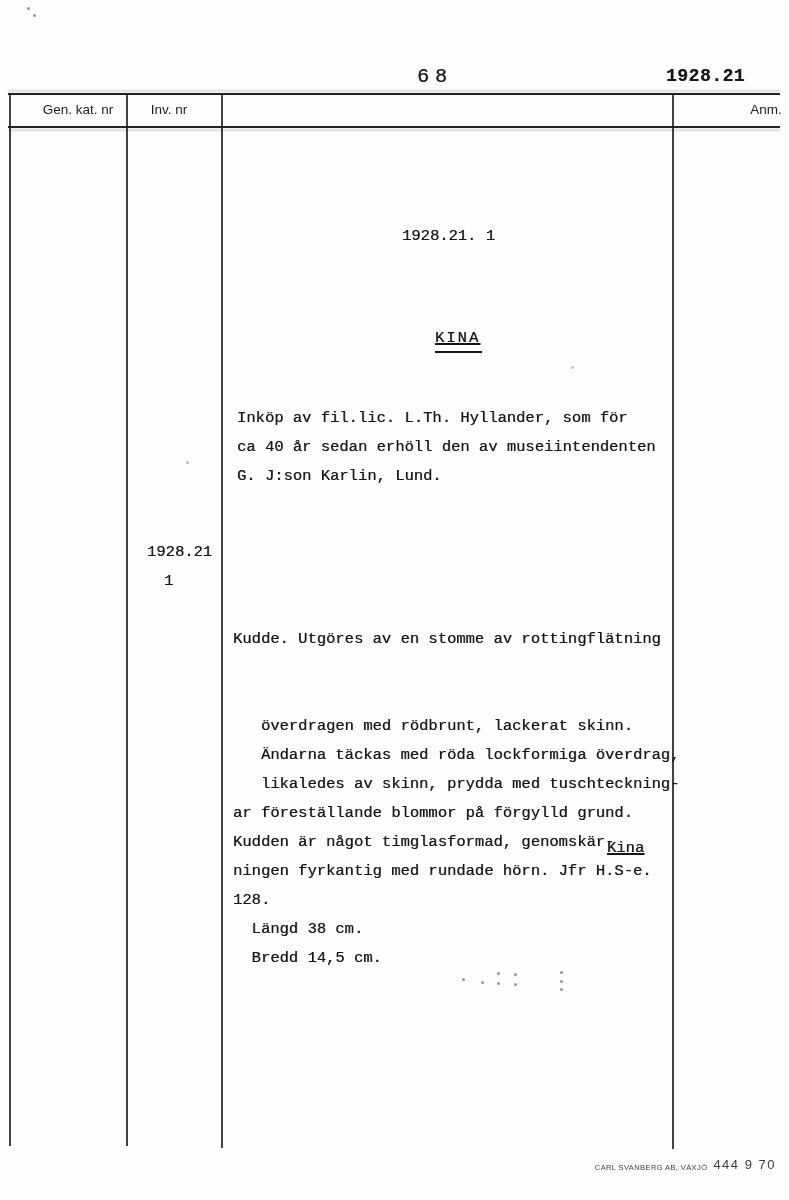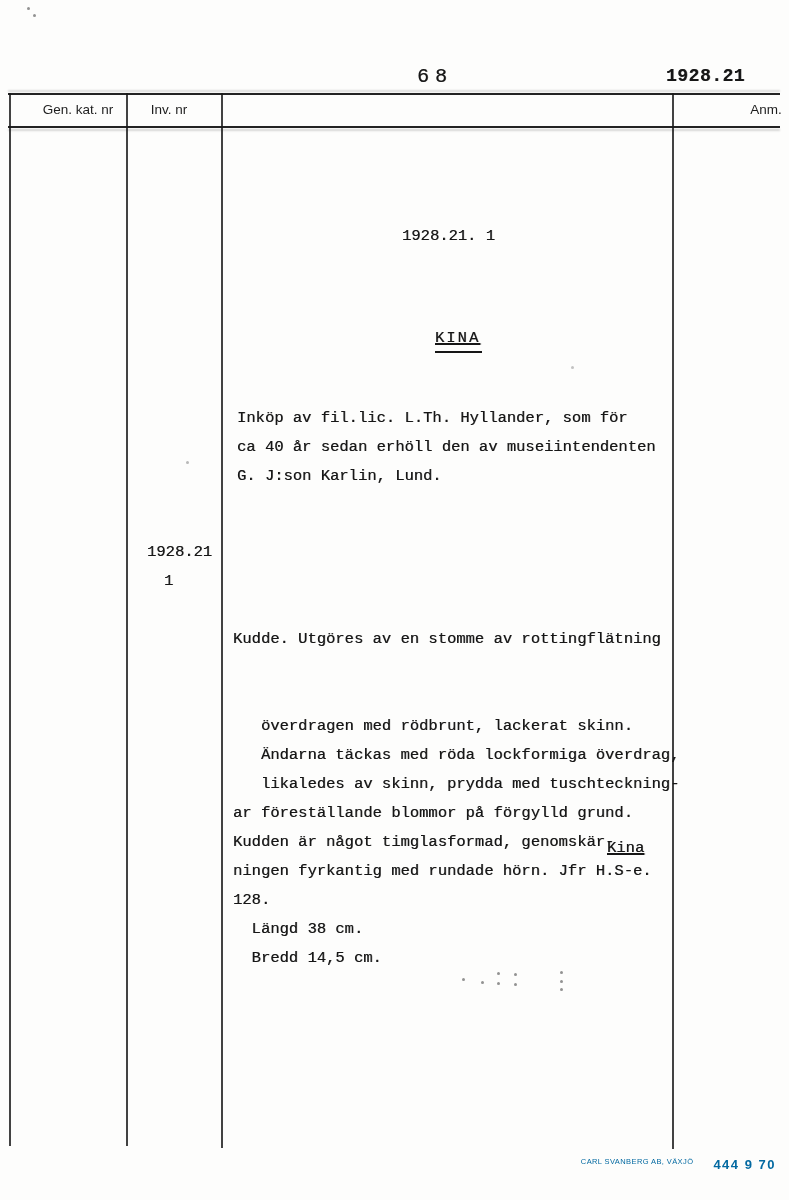--- a/index.html
+++ b/index.html
@@ -61,25 +61,25 @@
   .desc       { left:233px; top:567px; }
   .u { text-decoration-thickness:1.5px; }
   .kina-footer {
     left:607px; top:834px;
     text-decoration:underline;
     text-decoration-thickness:1.5px;
   }
 
   .footer {
     position:absolute; right:13px; top:1157px;
-    display:flex; align-items:flex-start; gap:20px;
-    color:#0369a1;
+    display:flex; align-items:flex-end; gap:6px;
+    color:#404040;
   }
   .printer-name { font-size:7.5px; letter-spacing:0.4px; }
-  .printer-code { font-size:13px; font-weight:bold; letter-spacing:1.5px; }
+  .printer-code { font-size:13px; font-weight:normal; letter-spacing:1.5px; }
 
   
   .speck {
     position:absolute; width:3px; height:3px;
     background:#3a3a3a; border-radius:50%;
     opacity:0.55;
   }
 </style>
 </head>
 <body>

